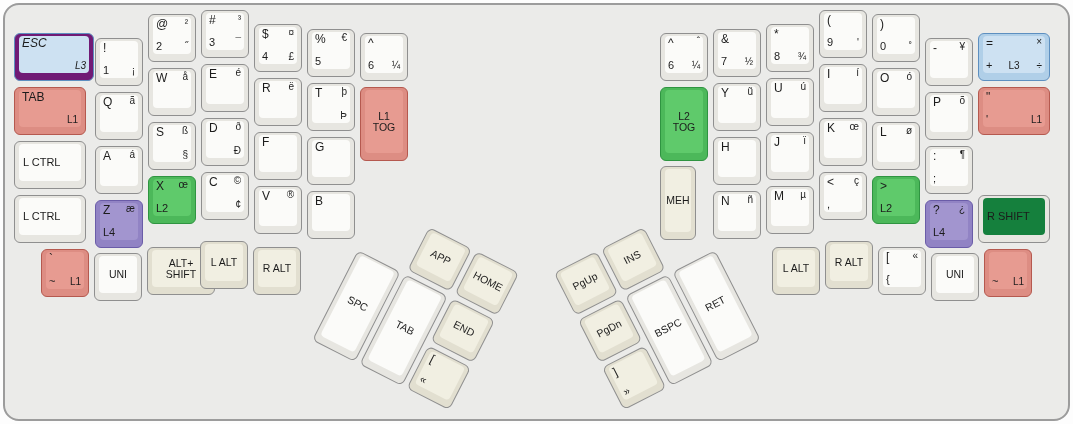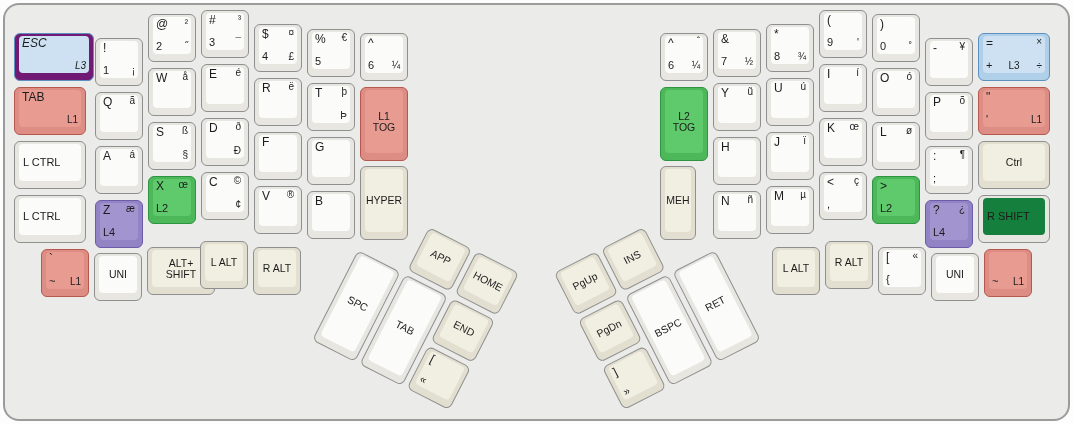--- a/index.html
+++ b/index.html
@@ -204,25 +204,20 @@
         <span class="leg bl">6</span>
         <span class="leg br">¼</span>
       </div>
     </div>
     <div class="key" style="left: 360px; top: 87px; width: 48px; height: 74px; background: rgb(221, 141, 131); border-color: rgb(181, 89, 79);">
       <div class="face" style="background: rgb(231, 155, 145);">
         <span class="leg c">L1
 TOG</span>
       </div>
     </div>
-    <div class="key" style="left: 360px; top: 166px; width: 48px; height: 74px; background: rgb(226, 223, 208); border-color: rgb(143, 143, 143);">
-      <div class="face" style="background: rgb(241, 239, 226);">
-        <span class="leg c">HYPER</span>
-      </div>
-    </div>
     <div class="key" style="left: 41px; top: 249px; width: 48px; height: 48px; background: rgb(221, 141, 131); border-color: rgb(181, 89, 79);">
       <div class="face" style="background: rgb(231, 155, 145);">
         <span class="leg tl">`</span>
         <span class="leg bl">~</span>
         <span class="leg br">L1</span>
       </div>
     </div>
     <div class="key" style="left: 94px; top: 253px; width: 48px; height: 48px; background: rgb(231, 230, 225); border-color: rgb(143, 143, 143);">
       <div class="face" style="background: rgb(251, 251, 249);">
         <span class="leg c">UNI</span>
@@ -398,25 +393,20 @@
         <span class="leg br">÷</span>
       </div>
     </div>
     <div class="key" style="left: 978px; top: 87px; width: 72px; height: 48px; background: rgb(221, 141, 131); border-color: rgb(181, 89, 79);">
       <div class="face" style="background: rgb(231, 155, 145);">
         <span class="leg tl">"</span>
         <span class="leg bl">'</span>
         <span class="leg br">L1</span>
       </div>
     </div>
-    <div class="key" style="left: 978px; top: 141px; width: 72px; height: 48px; background: rgb(226, 223, 208); border-color: rgb(143, 143, 143);">
-      <div class="face" style="background: rgb(241, 239, 226);">
-        <span class="leg c">Ctrl</span>
-      </div>
-    </div>
     <div class="key" style="left: 978px; top: 195px; width: 72px; height: 48px; background: rgb(231, 230, 225); border-color: rgb(143, 143, 143);">
       <div class="face" style="background: #15803d;">
         <span class="leg ml">R SHIFT</span>
       </div>
     </div>
     <div class="key" style="left: 772px; top: 247px; width: 48px; height: 48px; background: rgb(226, 223, 208); border-color: rgb(143, 143, 143);">
       <div class="face" style="background: rgb(241, 239, 226);">
         <span class="leg c">L ALT</span>
       </div>
     </div>

